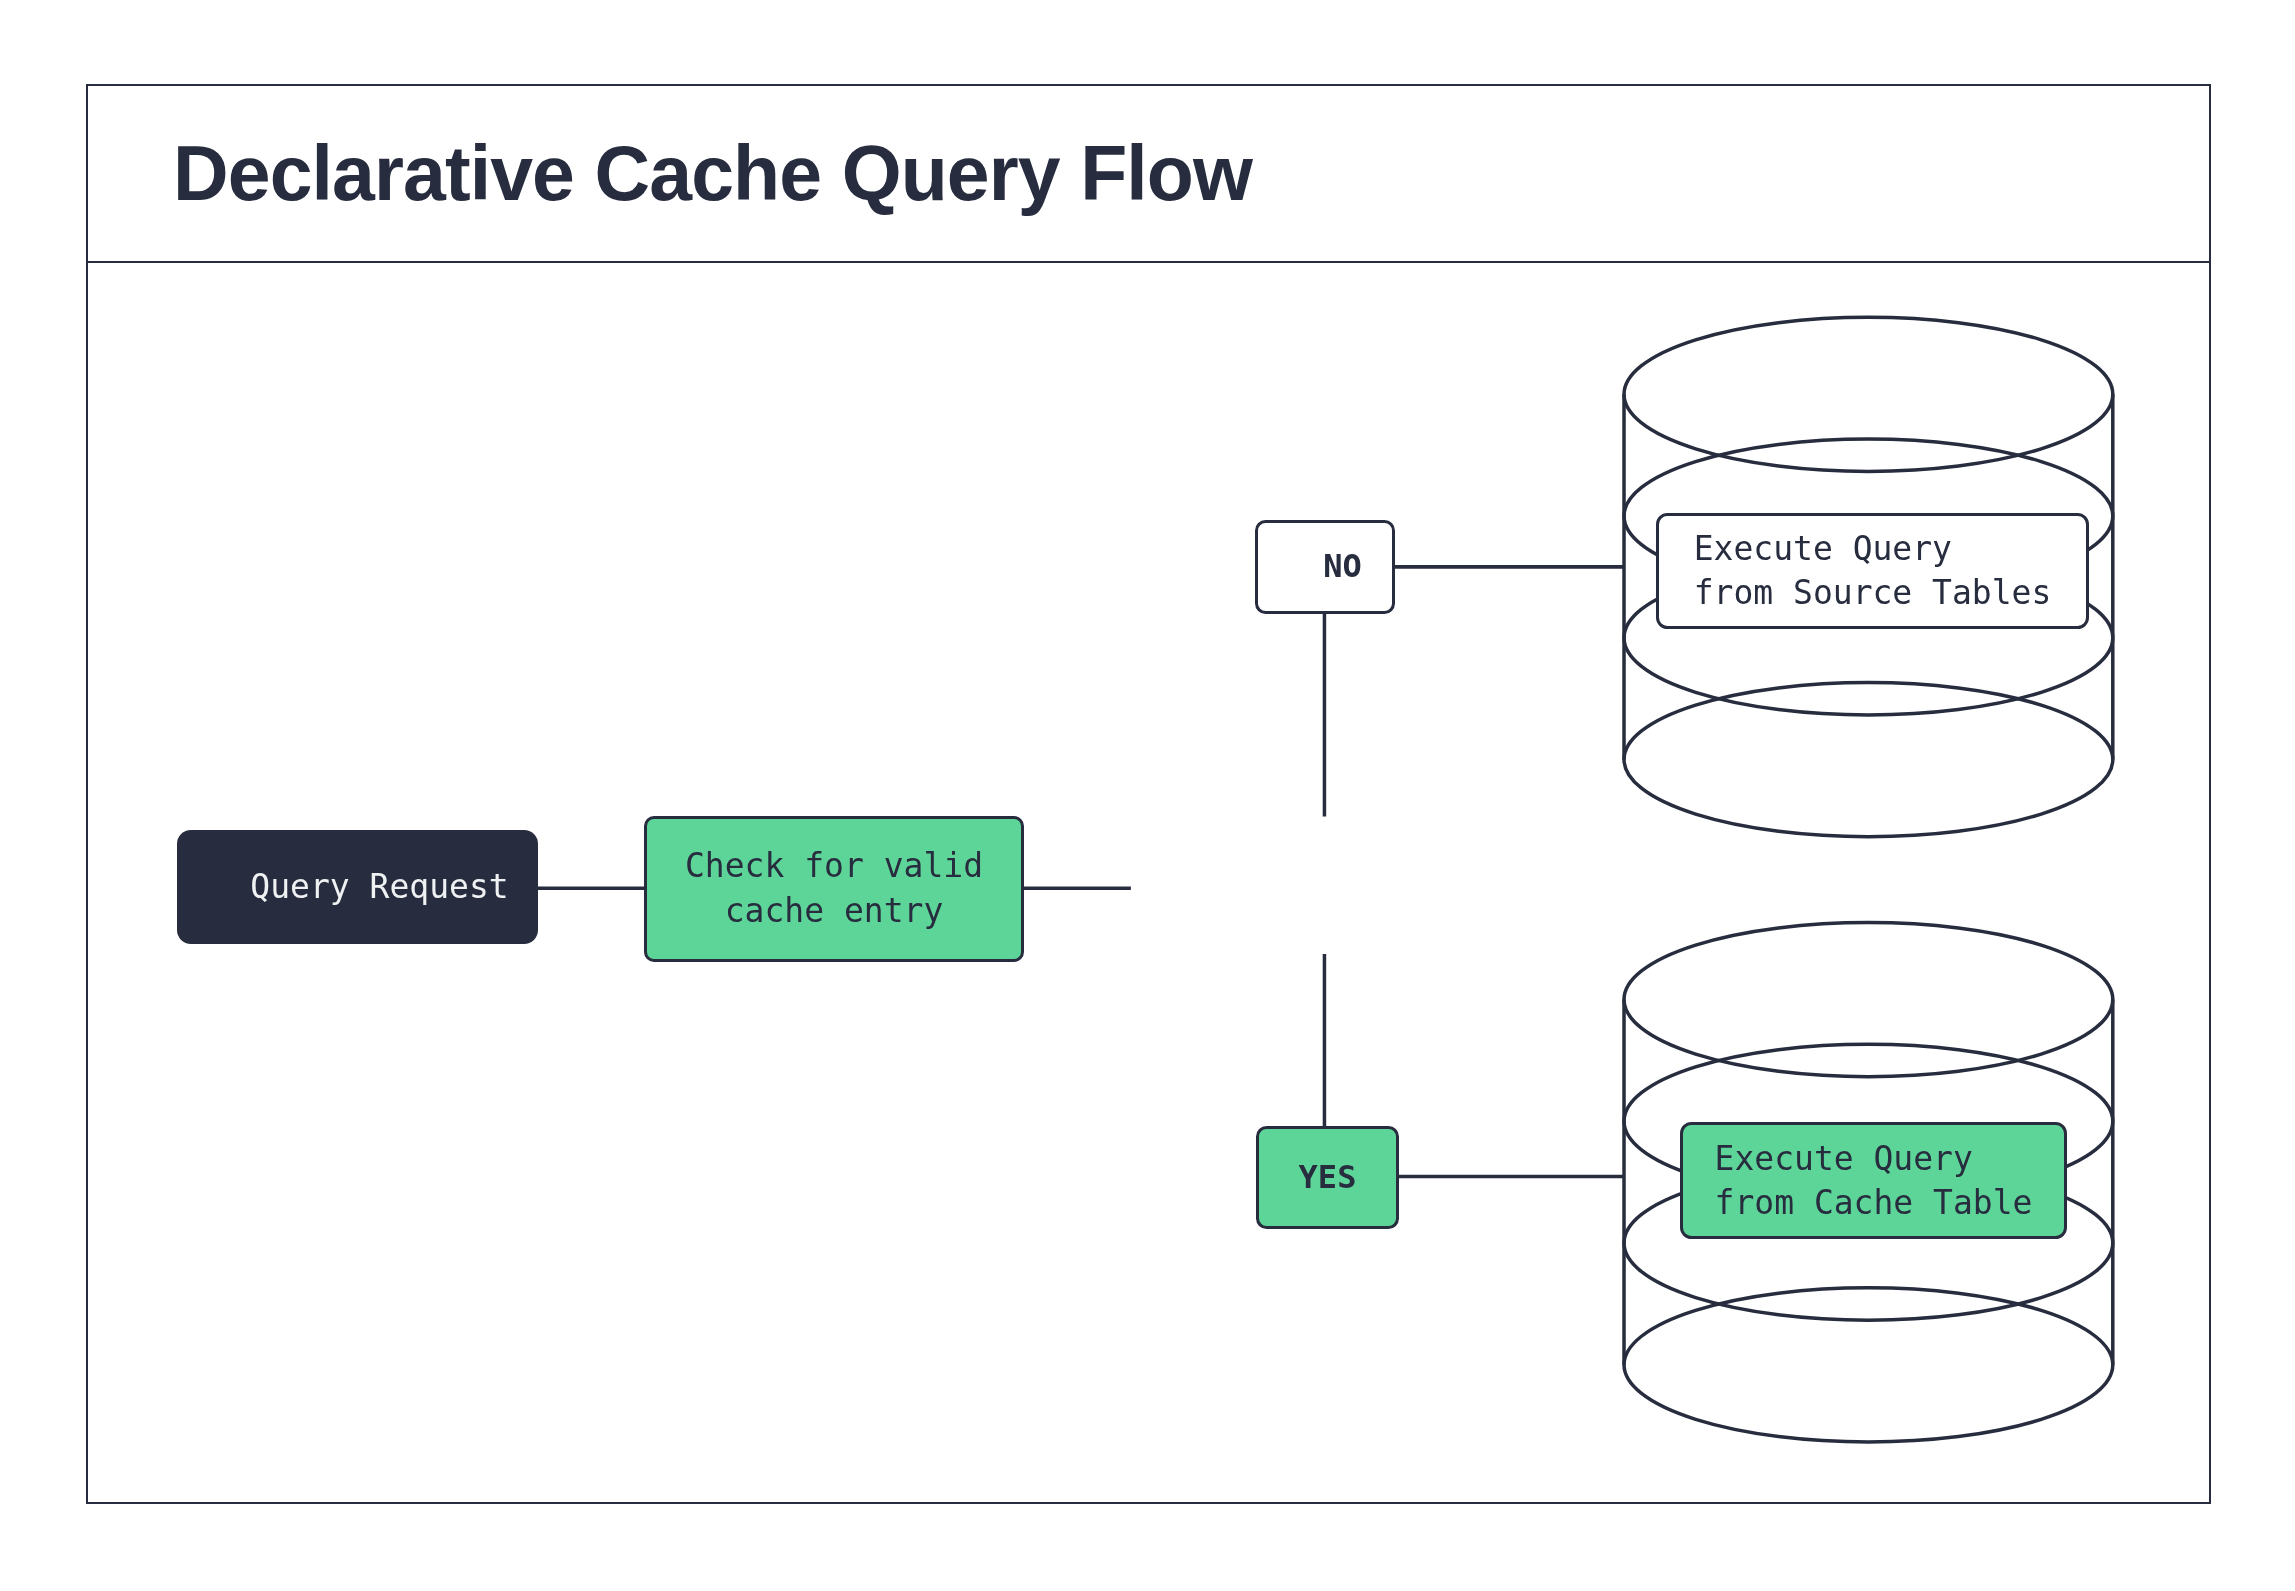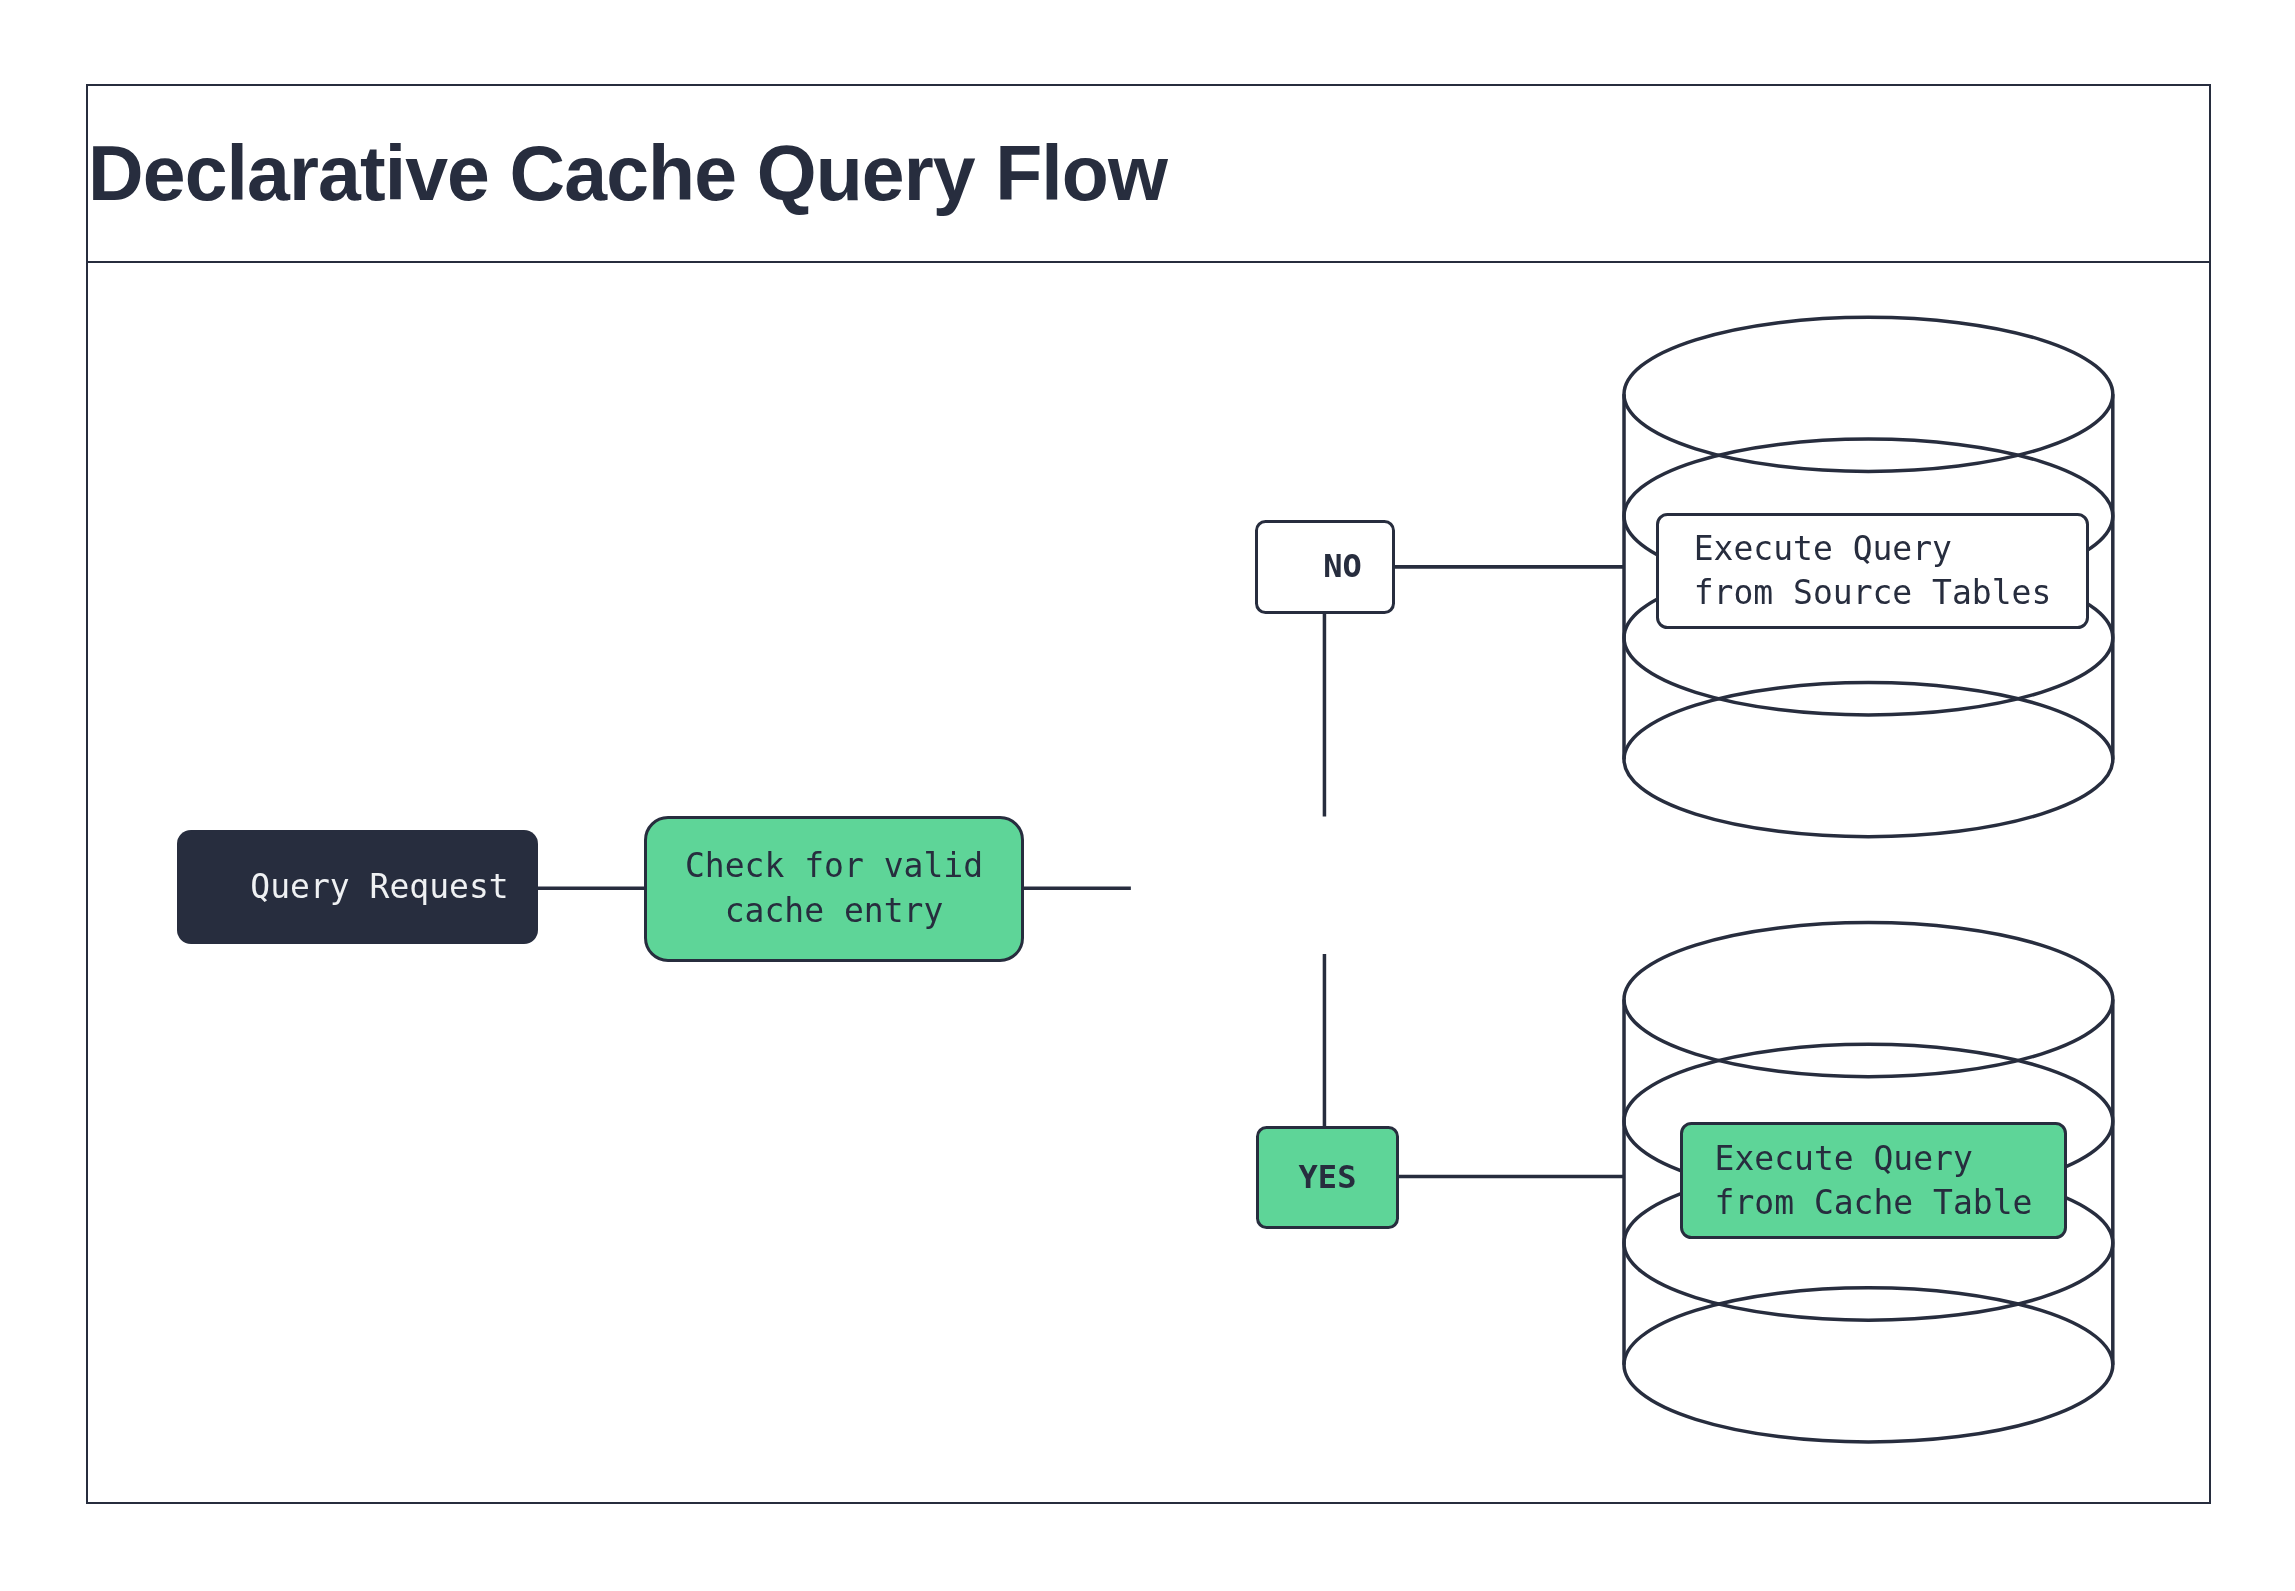--- a/index.html
+++ b/index.html
@@ -21,20 +21,21 @@
     position:absolute;
     left:86px;top:84px;width:2125px;height:1420px;
     border:2.6px solid var(--dark);
     background:var(--bg);
   }
   .header{
     position:absolute;
     left:0;top:0;right:0;height:177px;
     border-bottom:2.6px solid var(--dark);
     display:flex;align-items:center;
+    padding-left:85px;
   }
   .title{
     font-family:"Liberation Sans","DejaVu Sans",sans-serif;
     font-weight:700;
     font-size:77px;
     letter-spacing:-0.9px;
     color:var(--dark);
     white-space:nowrap;
   }
   svg.layer{
@@ -55,21 +56,21 @@
     color:var(--dark);
   }
   .node.dark{
     background:var(--dark);
     color:var(--light_text);
     border-radius:14px;
   }
   .node.green{
     background:var(--green);
     border:3.5px solid var(--dark);
-    border-radius:24px;
+    border-radius:10px;
   }
   .node.white{
     background:var(--bg);
     border:3.5px solid var(--dark);
     border-radius:12.3px;
     padding-left:35px;
   }
   .node.small{
     font-weight:700;
     font-size:32px;

